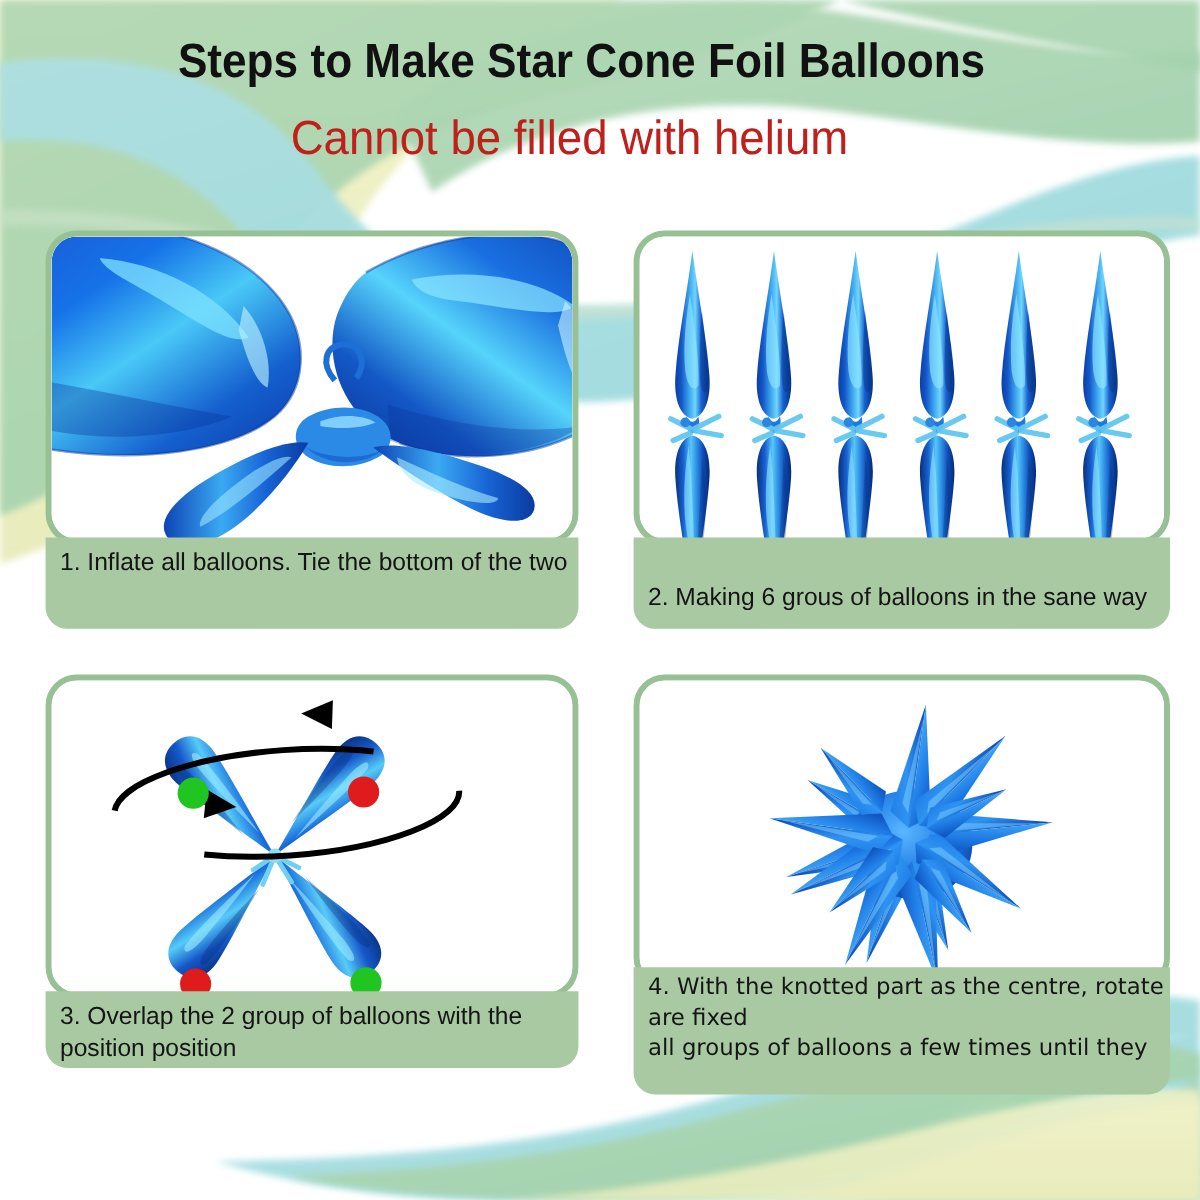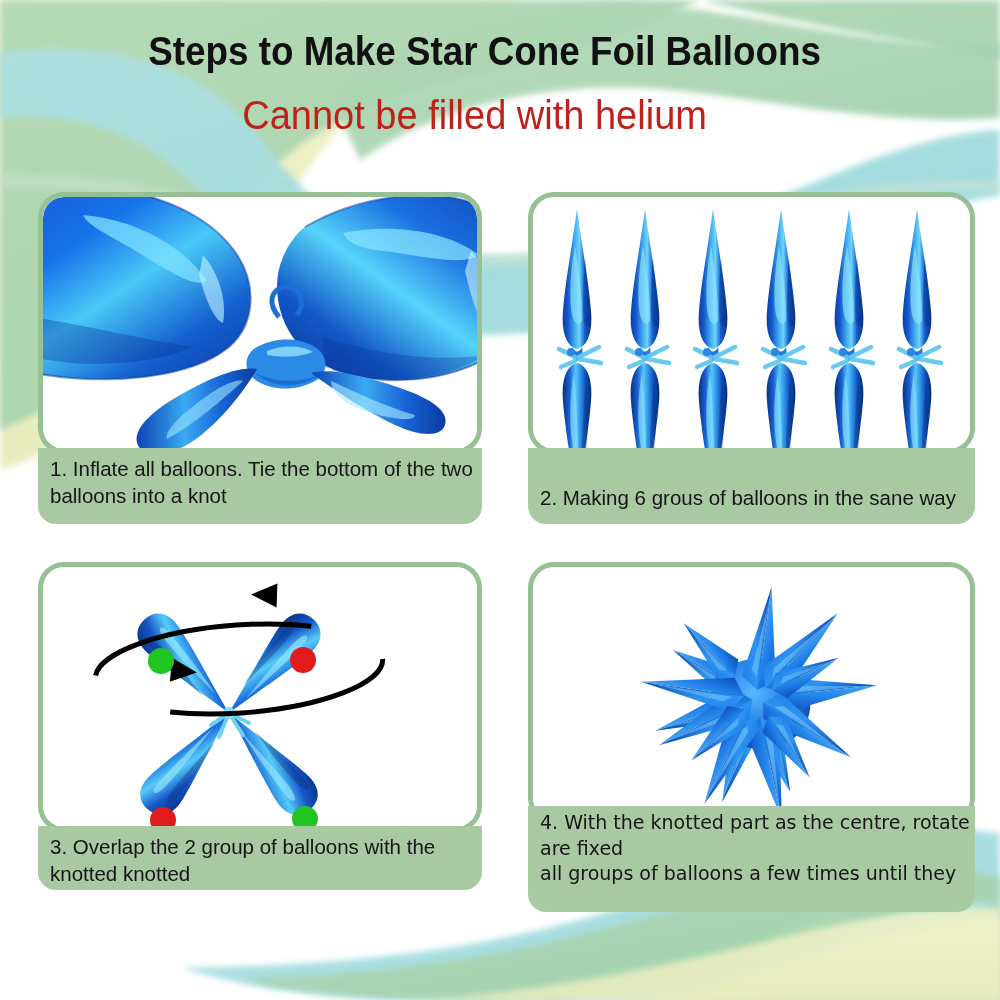--- a/index.html
+++ b/index.html
@@ -195,21 +195,20 @@
             <path fill="url(#tailG)" d="M268,176 C290,192 322,214 352,228 C378,240 398,240 402,228 C406,214 388,202 360,192 C326,180 286,170 268,176 Z"></path>
             <path fill="#a9ecff" opacity="0.6" d="M288,184 C314,196 344,210 372,218 C372,226 342,222 312,210 C296,203 288,192 288,184 Z"></path>
           </g>
 
           <path fill="none" stroke="#1d6fd8" stroke-width="5" d="M236,120 C224,106 228,92 242,90 C256,88 264,104 254,118"></path>
         </svg>
       </div>
     </div>
     <div class="caption">
       <span class="cap-line">1. Inflate all balloons. Tie the bottom of the two</span>
-      <span class="cap-line">balloons into a knot</span>
     </div>
   </div>
 
   <div class="card" id="card2">
     <div class="card-frame">
       <div class="card-media">
         <svg viewBox="0 0 447 262" width="447" height="262">
           <defs>
             <linearGradient id="coneG" x1="0" y1="0" x2="1" y2="0">
               <stop offset="0%" stop-color="#0a3ea8"></stop>
@@ -310,21 +309,21 @@
 
           <circle cx="118" cy="94" r="13" fill="#21c521"></circle>
           <circle cx="260" cy="93" r="13" fill="#e01b1b"></circle>
           <circle cx="120" cy="253" r="13" fill="#e01b1b"></circle>
           <circle cx="262" cy="252" r="13" fill="#21c521"></circle>
         </svg>
       </div>
     </div>
     <div class="caption">
       <span class="cap-line">3. Overlap the 2 group of balloons with the</span>
-      <span class="cap-line">knotted knotted</span>
+      <span class="cap-line">position position</span>
     </div>
   </div>
 
   <div class="card" id="card4">
     <div class="card-frame">
       <div class="card-media">
         <svg viewBox="0 0 447 262" width="447" height="262">
           <defs>
             <linearGradient id="spikeL" x1="0" y1="1" x2="1" y2="0">
               <stop offset="0%" stop-color="#1f7ce6"></stop>

